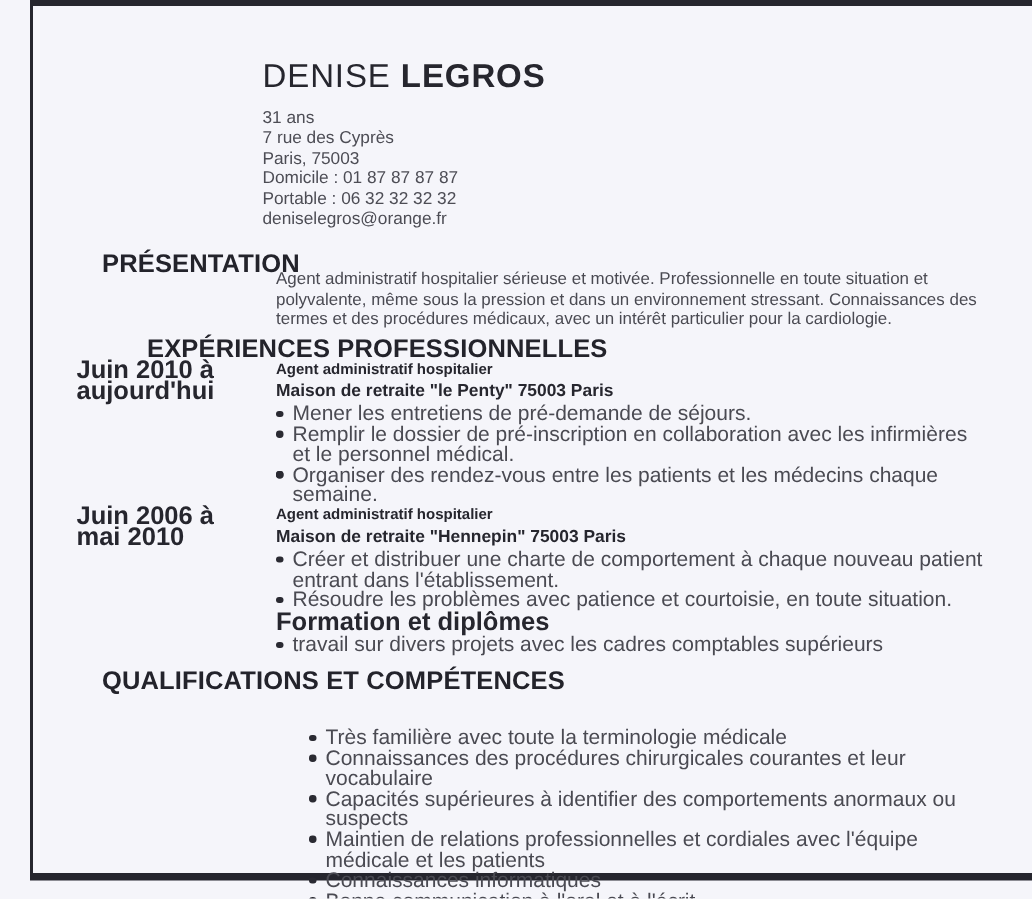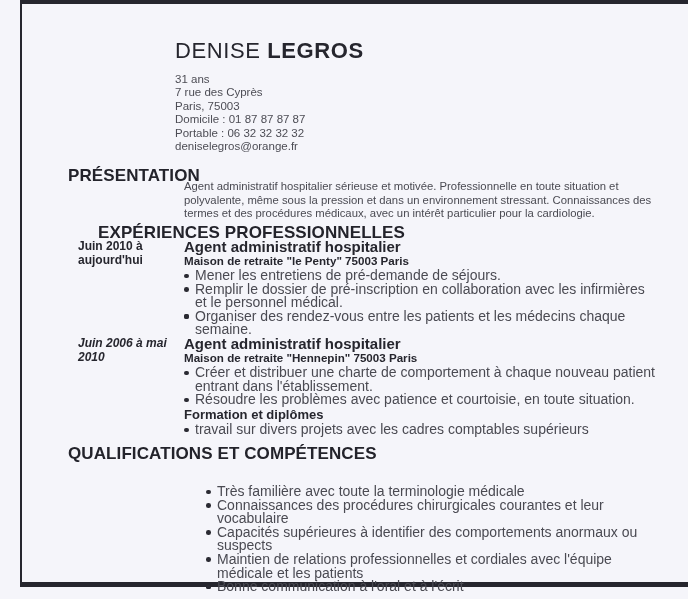--- a/index.html
+++ b/index.html
@@ -76,41 +76,41 @@
   .body-col {
     position: absolute;
     left: 162px;
     width: 472px;
     font-size: 11.3px;
     line-height: 13.6px;
     color: #4a4a52;
   }
   .date-col {
     position: absolute;
-    left: 56px;
+    left: 29px;
     width: 116px;
-    font-size: 12px;
+    font-size: 17px;
     line-height: 13.6px;
     color: #26262e;
     font-weight: 700;
   }
   .job-title {
-    font-size: 15px;
+    font-size: 10px;
     font-weight: 700;
     color: #26262e;
     line-height: 14px;
   }
   .job-company {
     font-size: 11.6px;
     font-weight: 700;
     color: #26262e;
     line-height: 14px;
   }
   .sub-head {
-    font-size: 13px;
+    font-size: 17px;
     font-weight: 700;
     color: #26262e;
     line-height: 14px;
   }
   ul.bullets {
     list-style: none;
     margin: 1px 0 0 0;
     padding: 0;
   }
   ul.bullets li {
@@ -168,21 +168,21 @@
     <div class="job-title">Agent administratif hospitalier</div>
     <div class="job-company">Maison de retraite "le Penty" 75003 Paris</div>
     <ul class="bullets">
       <li><span class="dot"></span><span>Mener les entretiens de pré-demande de séjours.</span></li>
       <li><span class="dot"></span><span>Remplir le dossier de pré-inscription en collaboration avec les infirmières et le personnel médical.</span></li>
       <li><span class="dot"></span></li>
       <li><span class="dot"></span><span>Organiser des rendez-vous entre les patients et les médecins chaque semaine.</span></li>
     </ul>
   </div>
 
-  <div class="date-col" style="top:333px;font-style:italic;">Juin 2006 à mai 2010</div>
+  <div class="date-col" style="top:333px;">Juin 2006 à mai 2010</div>
   <div class="body-col" style="top:333px;">
     <div class="job-title">Agent administratif hospitalier</div>
     <div class="job-company">Maison de retraite "Hennepin" 75003 Paris</div>
     <ul class="bullets">
       <li><span class="dot"></span><span>Créer et distribuer une charte de comportement à chaque nouveau patient entrant dans l'établissement.</span></li>
       <li><span class="dot"></span><span>Résoudre les problèmes avec patience et courtoisie, en toute situation.</span></li>
     </ul>
   </div>
 
   <div class="body-col" style="top:404px;">
@@ -192,19 +192,19 @@
     </ul>
   </div>
 
   <div class="section-title" style="top:440px;">QUALIFICATIONS ET COMPÉTENCES</div>
   <div class="body-col quals" style="top:480px;">
     <ul class="bullets">
       <li><span class="dot"></span><span>Très familière avec toute la terminologie médicale</span></li>
       <li><span class="dot"></span><span>Connaissances des procédures chirurgicales courantes et leur vocabulaire</span></li>
       <li><span class="dot"></span><span>Capacités supérieures à identifier des comportements anormaux ou suspects</span></li>
       <li><span class="dot"></span><span>Maintien de relations professionnelles et cordiales avec l'équipe médicale et les patients</span></li>
-      <li><span class="dot"></span></li>
+      <li><span class="dot"></span><span>Connaissances informatiques</span></li>
       <li><span class="dot"></span><span>Bonne communication à l'oral et à l'écrit</span></li>
     </ul>
   </div>
 
  </div>
 </div>
 
 </body></html>

